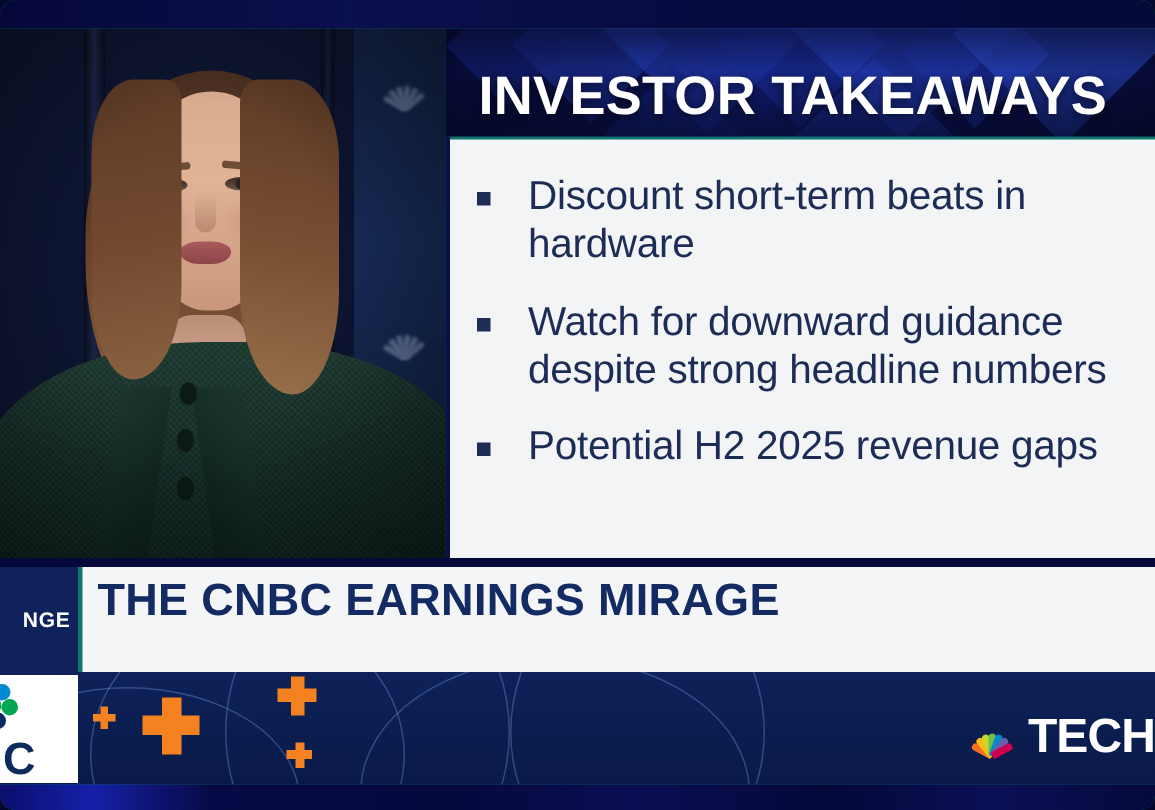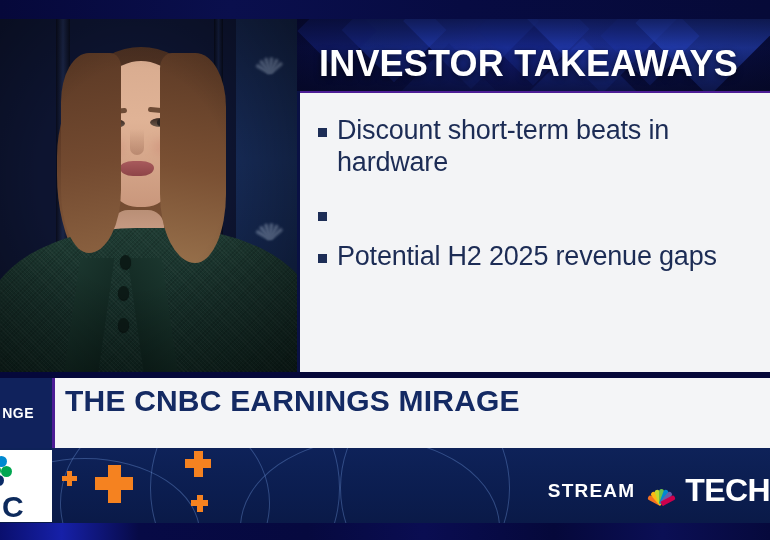--- a/index.html
+++ b/index.html
@@ -7,21 +7,22 @@
   html, body {
     width:770px; height:540px;
     background:#04062a;
     font-family:"Liberation Sans", sans-serif;
     overflow:hidden;
   }
   #screen {
     position:relative;
     width:770px; height:540px;
     overflow:hidden;
-    background:#4c1d95;
+    background:#0f766e;
+    border-radius:10px;
   }
 
   
   .top-strip {
     position:absolute; left:0; top:0; width:770px; height:19px;
     background:linear-gradient(90deg,#06083a 0%,#0a0f4d 30%,#070b42 60%,#060a38 100%);
   }
 
   
   .video-panel {
@@ -190,21 +191,21 @@
   }
 
   
   .bullet-panel {
     position:absolute; left:300px; top:93px; width:470px; height:279px;
     background:#f3f4f6;
     overflow:hidden;
   }
   .bullets { position:absolute; left:18px; top:22px; right:0; }
   .bullet-row {
-    display:flex; align-items:flex-start; gap:10px;
+    display:flex; align-items:flex-start; gap:25px;
     margin-bottom:20px;
   }
   .bullet-sq {
     flex:0 0 auto;
     width:9px; height:9px; margin-top:13px;
     background:#1d2d56;
   }
   .bullet-text {
     font-size:27px; line-height:1.18; color:#1c2c55;
     font-family:"Liberation Sans", sans-serif;
@@ -222,21 +223,21 @@
     background:#05083a;
   }
   .show-bug {
     position:absolute; left:0; top:378px; width:52px; height:70px;
     background:#10225c;
     display:flex; align-items:center; justify-content:flex-end;
     overflow:hidden;
   }
   .show-bug-text {
     font-size:14px; font-weight:bold; color:#ffffff;
-    letter-spacing:.5px; padding-right:18px; white-space:nowrap;
+    letter-spacing:.5px; padding-right:5px; white-space:nowrap;
   }
   .headline-bar {
     position:absolute; left:55px; top:378px; width:715px; height:70px;
     background:#f4f5f7;
     overflow:hidden;
   }
   .headline-main {
     position:absolute; left:10px; top:6px;
     font-size:30px; font-weight:bold; color:#142a63;
     letter-spacing:.2px; white-space:nowrap;
@@ -409,20 +410,22 @@
     <div class="bullets">
 
       <div class="bullet-row">
         <div class="bullet-sq"></div>
         <div class="bullet-text">Discount short-term beats in
 hardware</div>
       </div>
 
       <div class="bullet-row">
         <div class="bullet-sq"></div>
+        <div class="bullet-text">Watch for downward guidance
+despite strong headline numbers</div>
       </div>
 
       <div class="bullet-row">
         <div class="bullet-sq"></div>
         <div class="bullet-text">Potential H2 2025 revenue gaps</div>
       </div>
 
     </div>
   </div>
 
@@ -453,21 +456,20 @@
     <div class="feathers">
       <div class="f f1"></div>
       <div class="f f2"></div>
       <div class="f f3"></div>
       <div class="f f4"></div>
     </div>
     <div class="bug-c">C</div>
   </div>
 
   <div class="stream-wrap">
-    <div class="stream-label">STREAM</div>
     <div class="peacock">
       <i class="pk0"></i>
       <i class="pk1"></i>
       <i class="pk2"></i>
       <i class="pk3"></i>
       <i class="pk4"></i>
       <i class="pk5"></i>
       <i class="pk6"></i>
     </div>
     <div class="cnbc-word">TECH</div>

